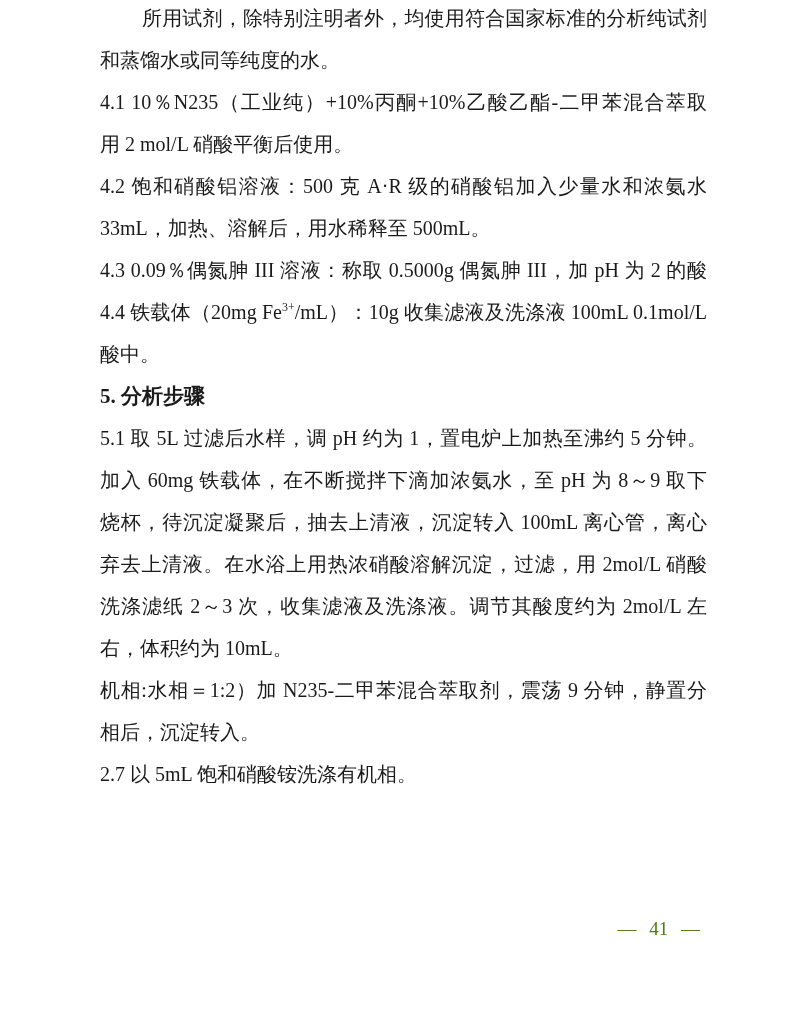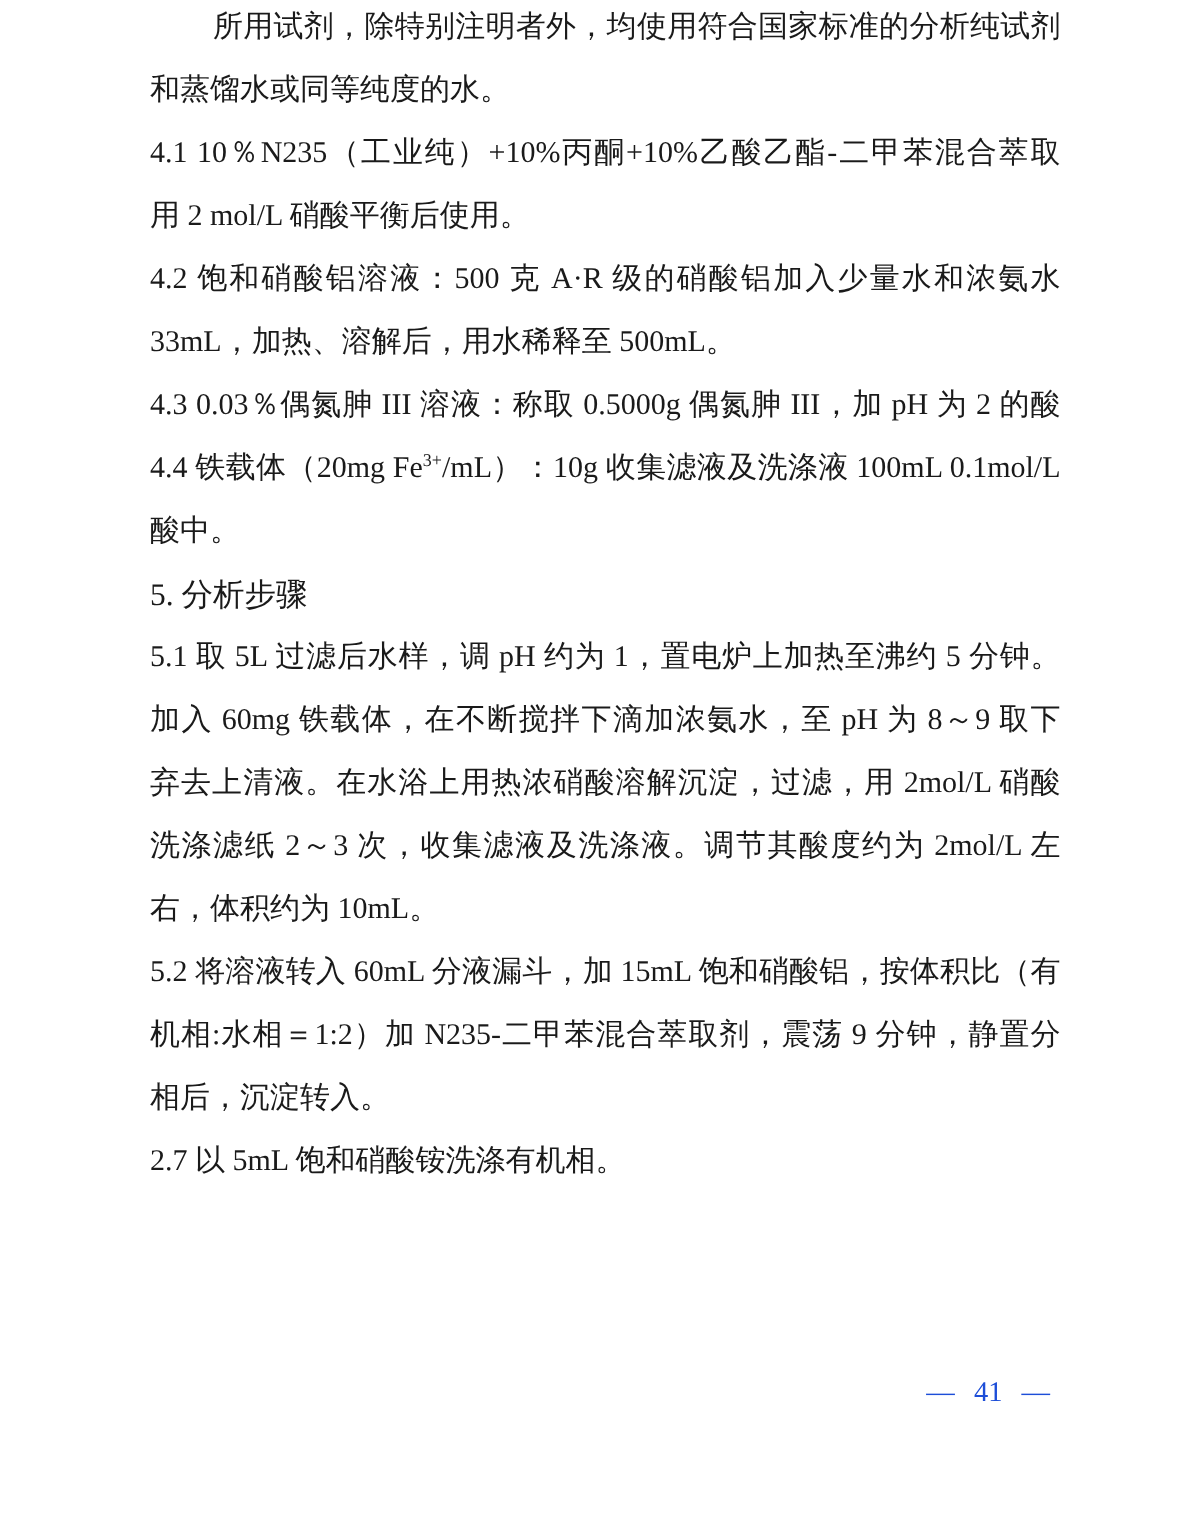--- a/index.html
+++ b/index.html
@@ -31,57 +31,57 @@
     overflow: hidden;
     white-space: normal;
   }
   .ln.fill {
     text-align-last: justify;
   }
   .ln.indent {
     text-indent: 42px;
   }
   .ln.heading {
-    font-weight: normal;
+    font-weight: bold;
     font-size: 21px;
   }
   .ln sup {
     font-size: 12px;
     line-height: 0;
   }
   .pagenum {
     position: absolute;
     top: 916px;
     right: 100px;
     height: 26px;
     line-height: 26px;
     font-size: 19px;
     word-spacing: 8px;
-    color: #1d4ed8;
+    color: #4d7c0f;
   }
 </style>
 </head>
 <body>
 
 <div class="page">
   <div class="textblock">
     <div class="ln indent fill">所用试剂，除特别注明者外，均使用符合国家标准的分析纯试剂</div>
     <div class="ln">和蒸馏水或同等纯度的水。</div>
     <div class="ln fill">4.1 10％N235（工业纯）+10%丙酮+10%乙酸乙酯-二甲苯混合萃取液。</div>
     <div class="ln">用 2 mol/L 硝酸平衡后使用。</div>
     <div class="ln fill">4.2 饱和硝酸铝溶液：500 克 A·R 级的硝酸铝加入少量水和浓氨水</div>
     <div class="ln">33mL，加热、溶解后，用水稀释至 500mL。</div>
-    <div class="ln fill">4.3 0.03％偶氮胂 III 溶液：称取 0.5000g 偶氮胂 III，加 pH 为 2 的酸</div>
+    <div class="ln fill">4.3 0.09％偶氮胂 III 溶液：称取 0.5000g 偶氮胂 III，加 pH 为 2 的酸</div>
     <div class="ln fill"><span>4.4 铁载体（20mg Fe</span><sup>3+</sup><span>/mL）：10g 收集滤液及洗涤液 100mL 0.1mol/L 硝</span></div>
     <div class="ln">酸中。</div>
     <div class="ln heading">5. 分析步骤</div>
     <div class="ln fill">5.1 取 5L 过滤后水样，调 pH 约为 1，置电炉上加热至沸约 5 分钟。</div>
     <div class="ln fill">加入 60mg 铁载体，在不断搅拌下滴加浓氨水，至 pH 为 8～9 取下</div>
+    <div class="ln fill">烧杯，待沉淀凝聚后，抽去上清液，沉淀转入 100mL 离心管，离心</div>
     <div class="ln fill">弃去上清液。在水浴上用热浓硝酸溶解沉淀，过滤，用 2mol/L 硝酸</div>
     <div class="ln fill">洗涤滤纸 2～3 次，收集滤液及洗涤液。调节其酸度约为 2mol/L 左</div>
     <div class="ln">右，体积约为 10mL。</div>
-    <div class="ln fill">5.2 将溶液转入 60mL 分液漏斗，加 15mL 饱和硝酸铝，按体积比（有</div>
     <div class="ln fill">机相:水相＝1:2）加 N235-二甲苯混合萃取剂，震荡 9 分钟，静置分</div>
     <div class="ln">相后，沉淀转入。</div>
     <div class="ln">2.7 以 5mL 饱和硝酸铵洗涤有机相。</div>
   </div>
   <div class="pagenum">— 41 —</div>
 </div>
 
 </body></html>

